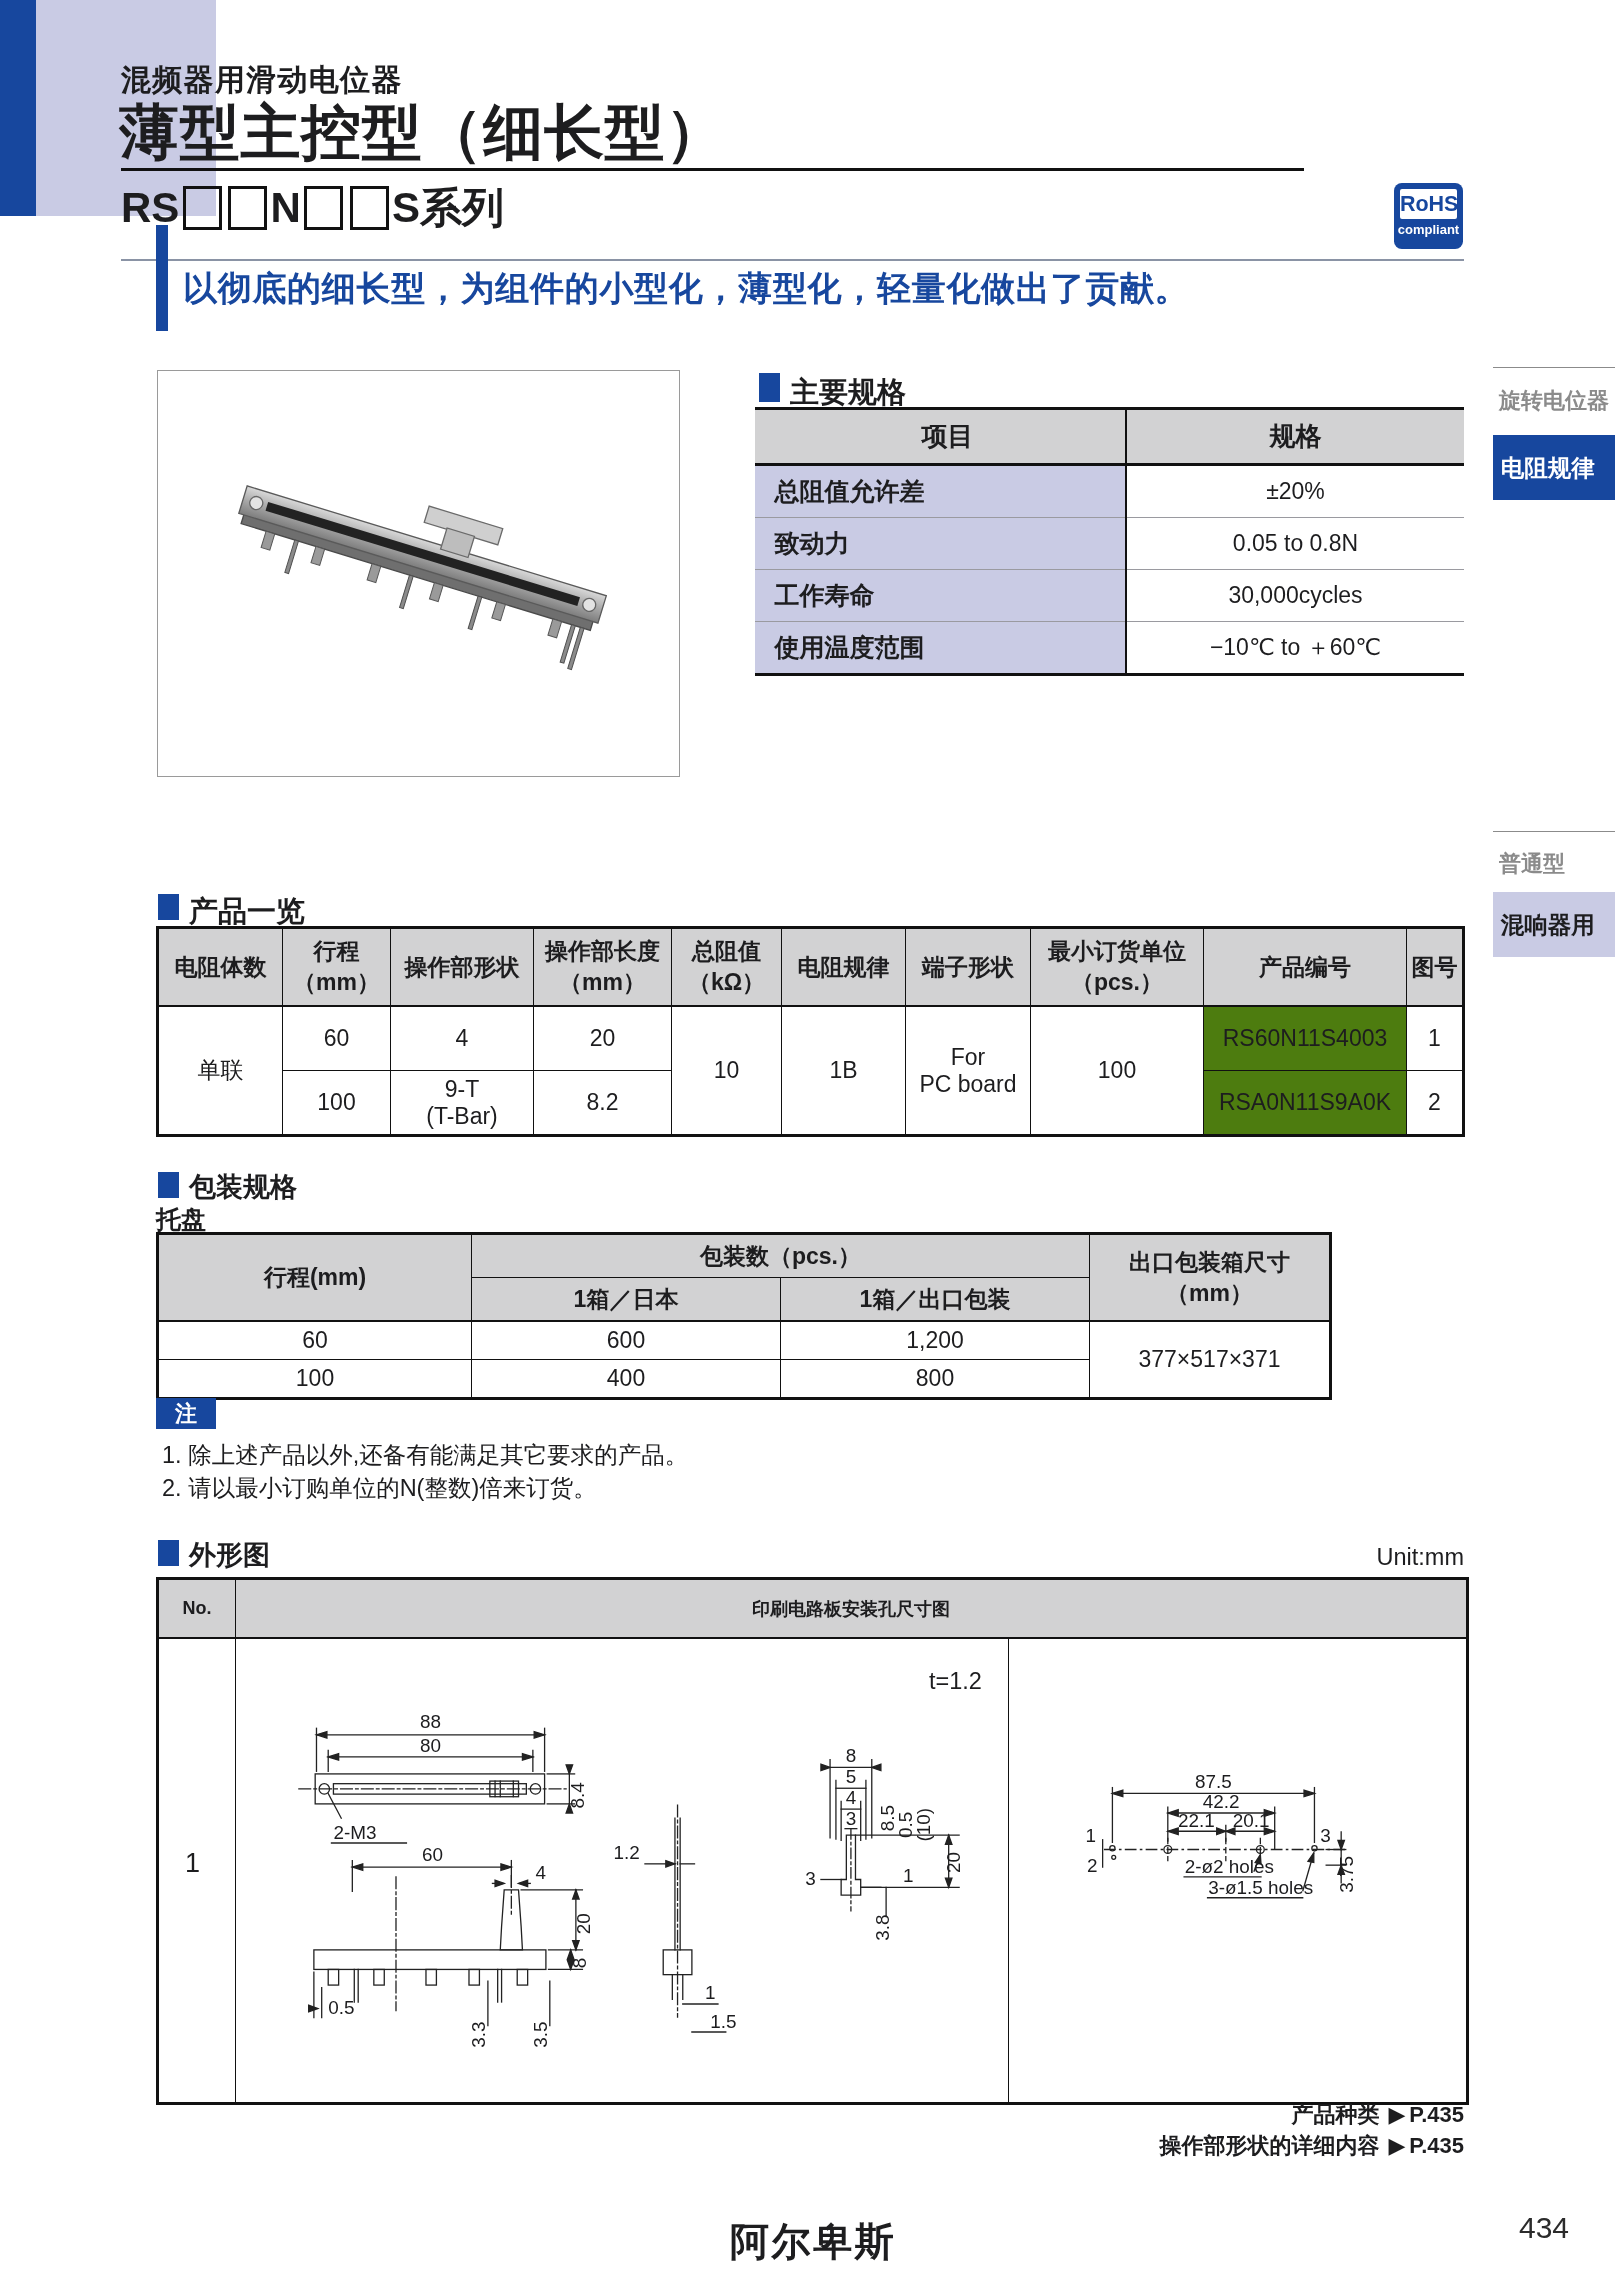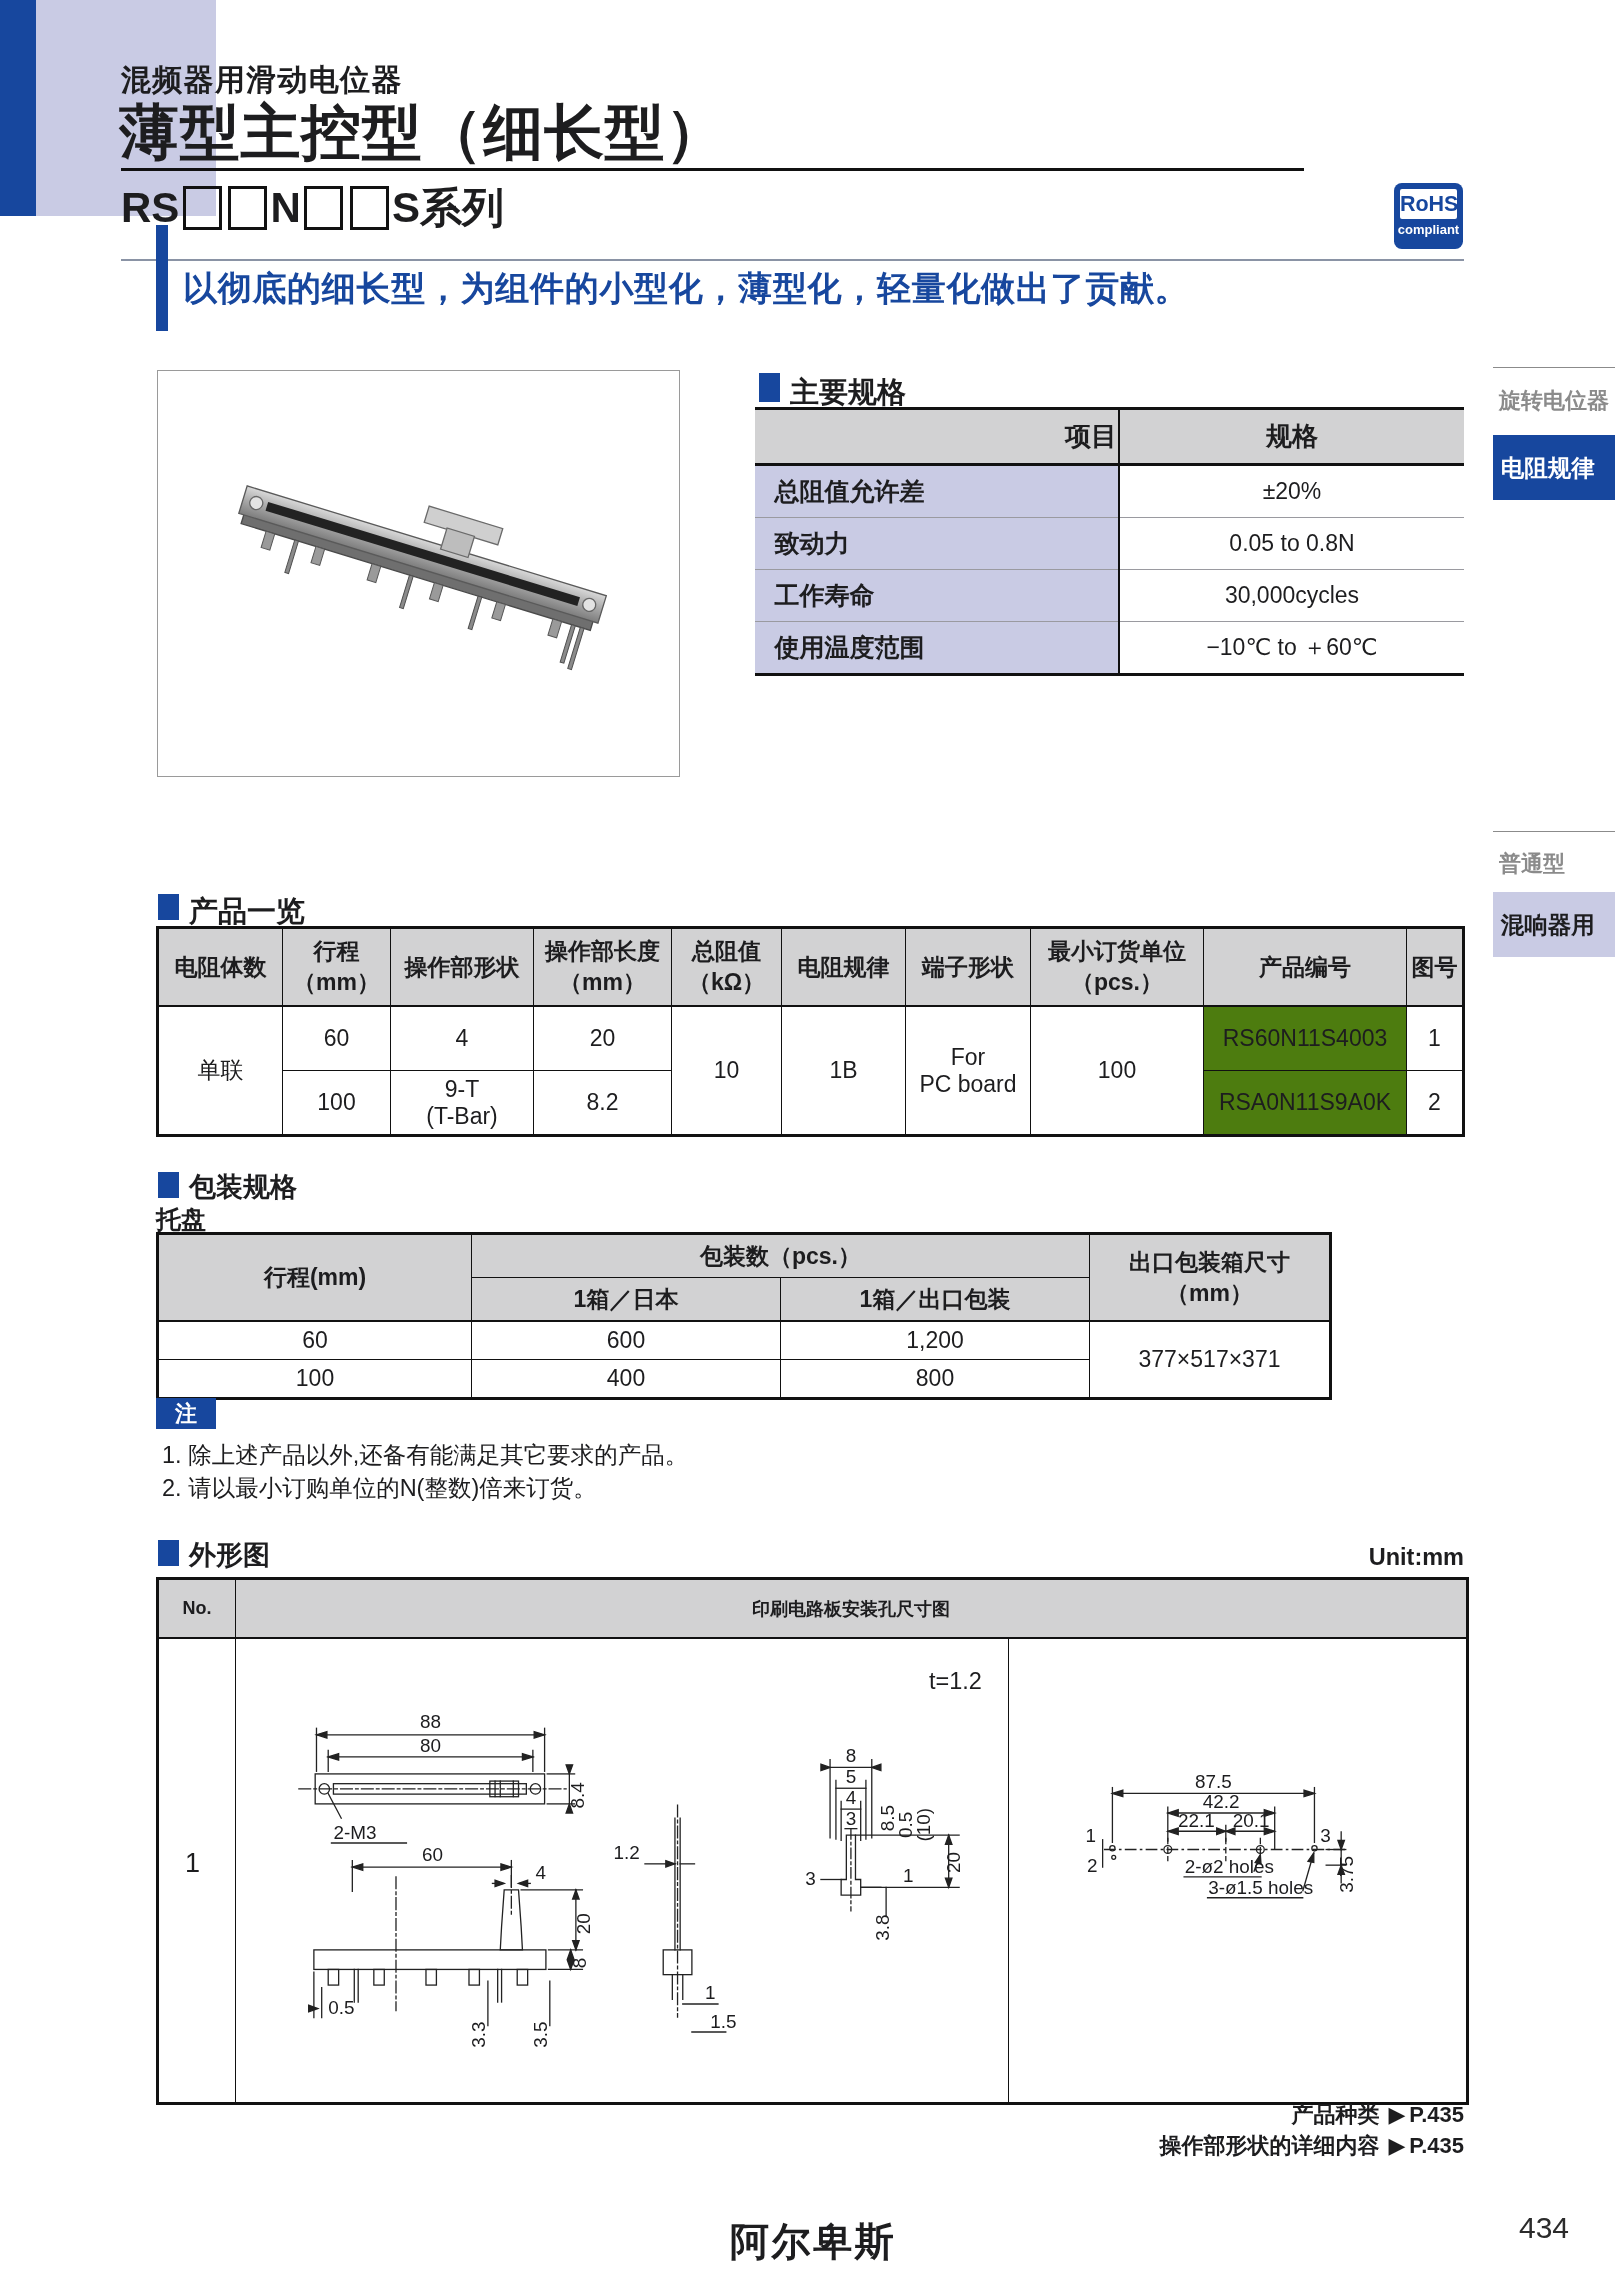--- a/index.html
+++ b/index.html
@@ -63,21 +63,21 @@
   
   .note-badge{left:156px;top:1398px;width:60px;height:31px;background:#17479e;color:#fff;
               font-size:22px;font-weight:bold;display:flex;align-items:center;justify-content:center;}
   .note-line{left:162px;font-size:23.5px;}
   
   .out-head{left:156px;top:1577px;width:1313px;height:62px;background:#d2d2d3;border:3.3px solid #111;
             border-bottom:2.6px solid #111;box-sizing:border-box;display:flex;}
   .out-head div{display:flex;align-items:center;justify-content:center;font-size:18px;font-weight:bold;}
   .out-body{left:156px;top:1639px;width:1313px;height:466px;border:3.3px solid #111;border-top:none;box-sizing:border-box;}
   .vline{position:absolute;top:0;width:1.3px;height:100%;background:#111;}
-  .unit{left:1317px;top:1544px;width:147px;text-align:right;font-size:23.5px;font-weight:bold;}
+  .unit{left:1317px;top:1544px;width:147px;text-align:right;font-size:23.5px;}
   svg text{font-family:"Liberation Sans","DejaVu Sans",sans-serif;fill:#1d1d1f;}
   .dim{font-size:29px;}
   .dimB{font-size:22px;margin-left:20px;}
   
   .flink{left:812px;width:652px;text-align:right;font-size:22px;font-weight:bold;}
   .arrow{display:inline-block;margin:0 3.9px 0 9px;}
   .logo{left:730px;top:2215px;font-size:39px;font-weight:bold;letter-spacing:2.6px;}
   .pageno{left:1519px;top:2211px;font-size:30px;color:#2b2b2b;}
 </style>
 </head>
@@ -152,21 +152,21 @@
       </g>
     </svg>
   </div>
 
   <div class="abs sec-sq" style="left:759px;top:373px;"></div>
   <div class="abs sec-title" style="left:790px;top:373px;">主要规格</div>
   <div class="abs spec-wrap">
     <table class="spec">
       <thead>
         <tr class="h">
-          <td class="h item" style="background:#d2d2d3;font-size:26px;text-align:right;padding-left:9px;margin-top:34px;">项目</td>
+          <td class="h item" style="background:#d2d2d3;font-size:26px;text-align:center;padding-left:16px;margin-top:34px;">项目</td>
           <td class="h">规格</td>
         </tr>
       </thead>
       <tbody>
         <tr>
           <td class="item">总阻值允许差</td>
           <td class="val">±20%</td>
         </tr>
         <tr>
           <td class="item">致动力</td>

